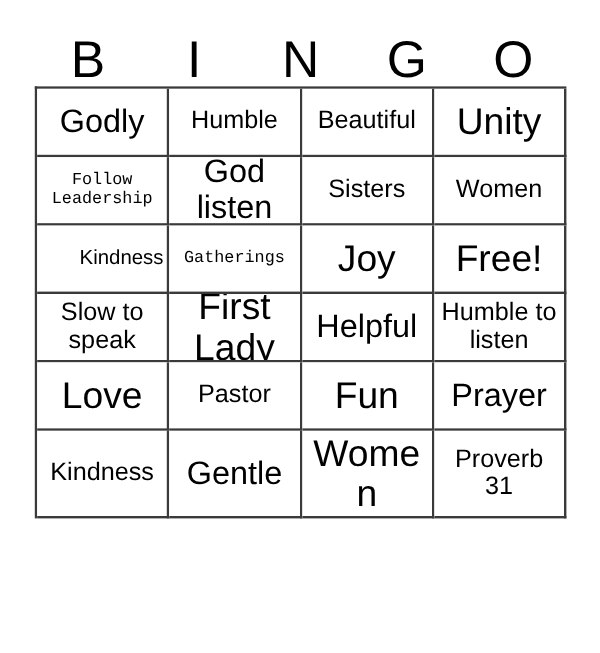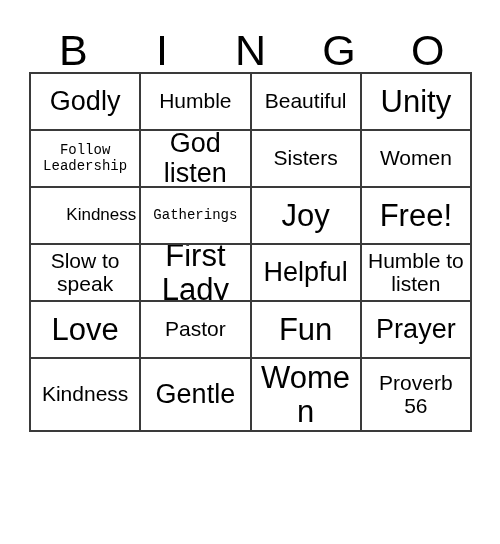--- a/index.html
+++ b/index.html
@@ -165,17 +165,17 @@
     <div class="bingo-cell size-md">
         <span class="cell-text">Kindness</span>
       </div>
     <div class="bingo-cell size-lg">
         <span class="cell-text">Gentle</span>
       </div>
     <div class="bingo-cell size-xl">
         <span class="cell-text">Women</span>
       </div>
     <div class="bingo-cell size-md">
-        <span class="cell-text">Proverb 56</span>
+        <span class="cell-text">Proverb 31</span>
       </div>
 
   </div>
 </div>
 
 </body></html>

